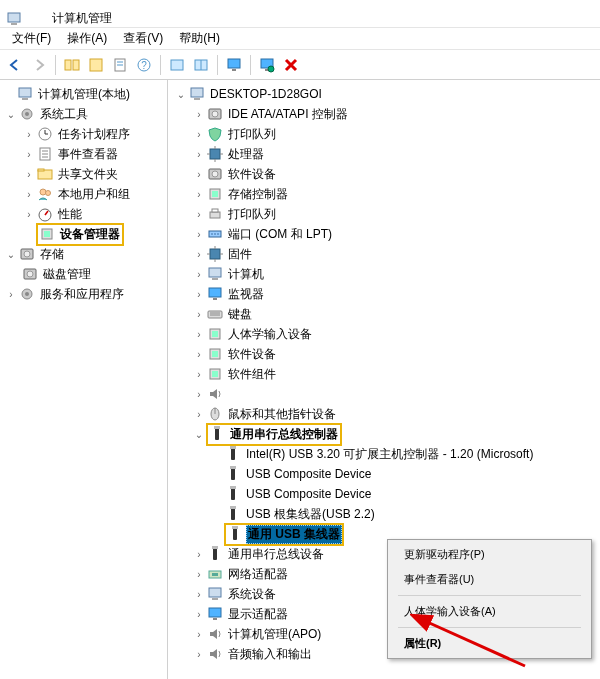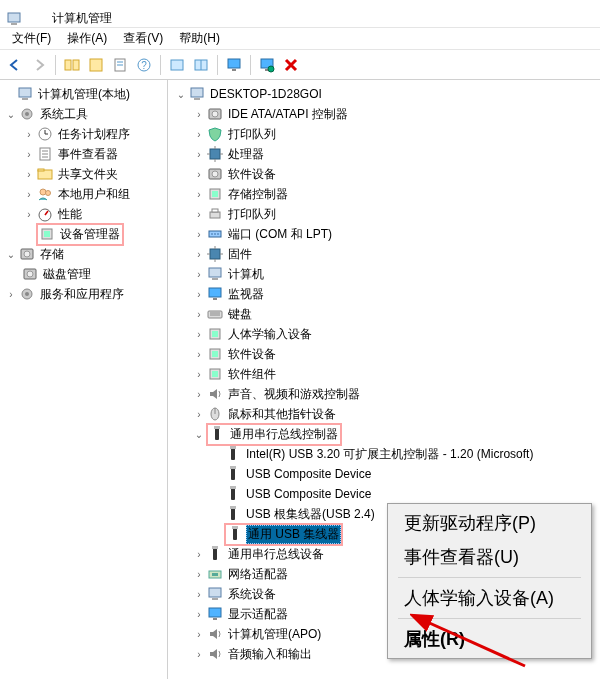--- a/index.html
+++ b/index.html
@@ -13,23 +13,23 @@
   .tbtn { width: 22px; height: 22px; display: flex; align-items: center; justify-content: center; border: 1px solid transparent; }
   .main { display: flex; height: calc(679px - 28px - 22px - 30px); }
   .left-pane { width: 168px; border-right: 1px solid #d0d0d0; padding: 4px 0; overflow: hidden; }
   .right-pane { flex: 1; padding: 4px 0; overflow: hidden; position: relative; }
   .tree-row { display: flex; align-items: center; height: 20px; white-space: nowrap; }
   .tree-row .expander { width: 14px; height: 14px; display: flex; align-items: center; justify-content: center; font-size: 10px; color: #666; cursor: pointer; }
   .tree-row .expander.empty { visibility: hidden; }
   .tree-row .nicon { width: 16px; height: 16px; margin: 0 3px 0 1px; flex-shrink: 0; }
   .tree-row .label { padding: 1px 2px; }
   .tree-row.selected .label { background: #0369a1; border: 1px dotted #99d1ff; padding: 0 1px; }
-  .red-box { border: 2px solid #fca5a5; padding: 0; display: inline-flex; align-items: center; }
+  .red-box { border: 2px solid #eab308; padding: 0; display: inline-flex; align-items: center; font-weight: bold; }
   .context-menu { position: absolute; right: 8px; bottom: 20px; width: 205px; background: #f0f0f0; border: 1px solid #a0a0a0; box-shadow: 2px 2px 4px rgba(0,0,0,0.3); padding: 2px; }
-  .context-menu .mi { padding: 5px 14px; font-size: 18px; }
+  .context-menu .mi { padding: 5px 14px; font-size: 11px; }
   .context-menu .msep { height: 1px; background: #d0d0d0; margin: 3px 8px; }
   .arrow { position: absolute; bottom: 8px; right: 70px; width: 120px; height: 60px; pointer-events: none; }
   svg.nicon { display: block; }
 </style>
 </head>
 <body>
 
 <svg width="0" height="0" style="position:absolute">
   <defs>
     <g id="i-folder">
@@ -407,21 +407,20 @@
         <svg class="nicon" width="16" height="16">
           <use href="#i-device"></use>
         </svg>
         <span class="label">软件组件</span>
       </div>
     <div class="tree-row" style="padding-left:24px">
         <span class="expander">›</span>
         <svg class="nicon" width="16" height="16">
           <use href="#i-speaker"></use>
         </svg>
-        <span class="label">声音、视频和游戏控制器</span>
       </div>
     <div class="tree-row" style="padding-left:24px">
         <span class="expander">›</span>
         <svg class="nicon" width="16" height="16">
           <use href="#i-mouse"></use>
         </svg>
         <span class="label">鼠标和其他指针设备</span>
       </div>
 
     <div class="tree-row" style="padding-left:24px">
@@ -448,21 +447,21 @@
     <div class="tree-row" style="padding-left:56px">
         <svg class="nicon" width="16" height="16">
           <use href="#i-usb"></use>
         </svg>
         <span class="label">USB Composite Device</span>
       </div>
     <div class="tree-row" style="padding-left:56px">
         <svg class="nicon" width="16" height="16">
           <use href="#i-usb"></use>
         </svg>
-        <span class="label">USB 根集线器(USB 2.4)</span>
+        <span class="label">USB 根集线器(USB 2.2)</span>
       </div>
     <div class="tree-row selected" style="padding-left:56px">
       <span class="red-box">
         <svg class="nicon" width="16" height="16">
             <use href="#i-usb"></use>
           </svg>
         <span class="label">通用 USB 集线器</span>
       </span>
     </div>
 

